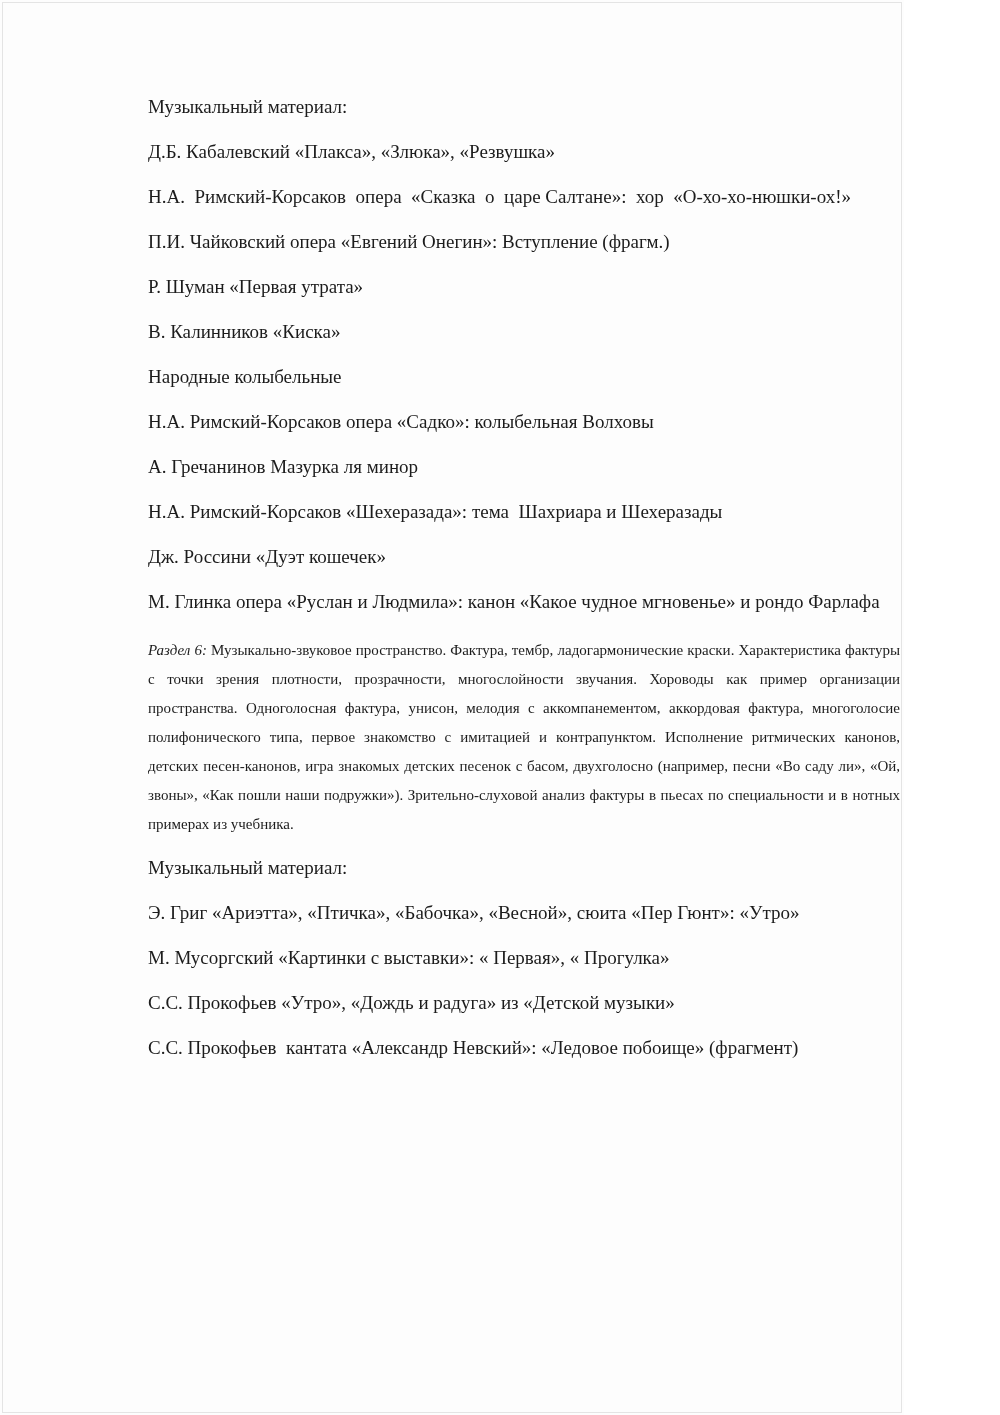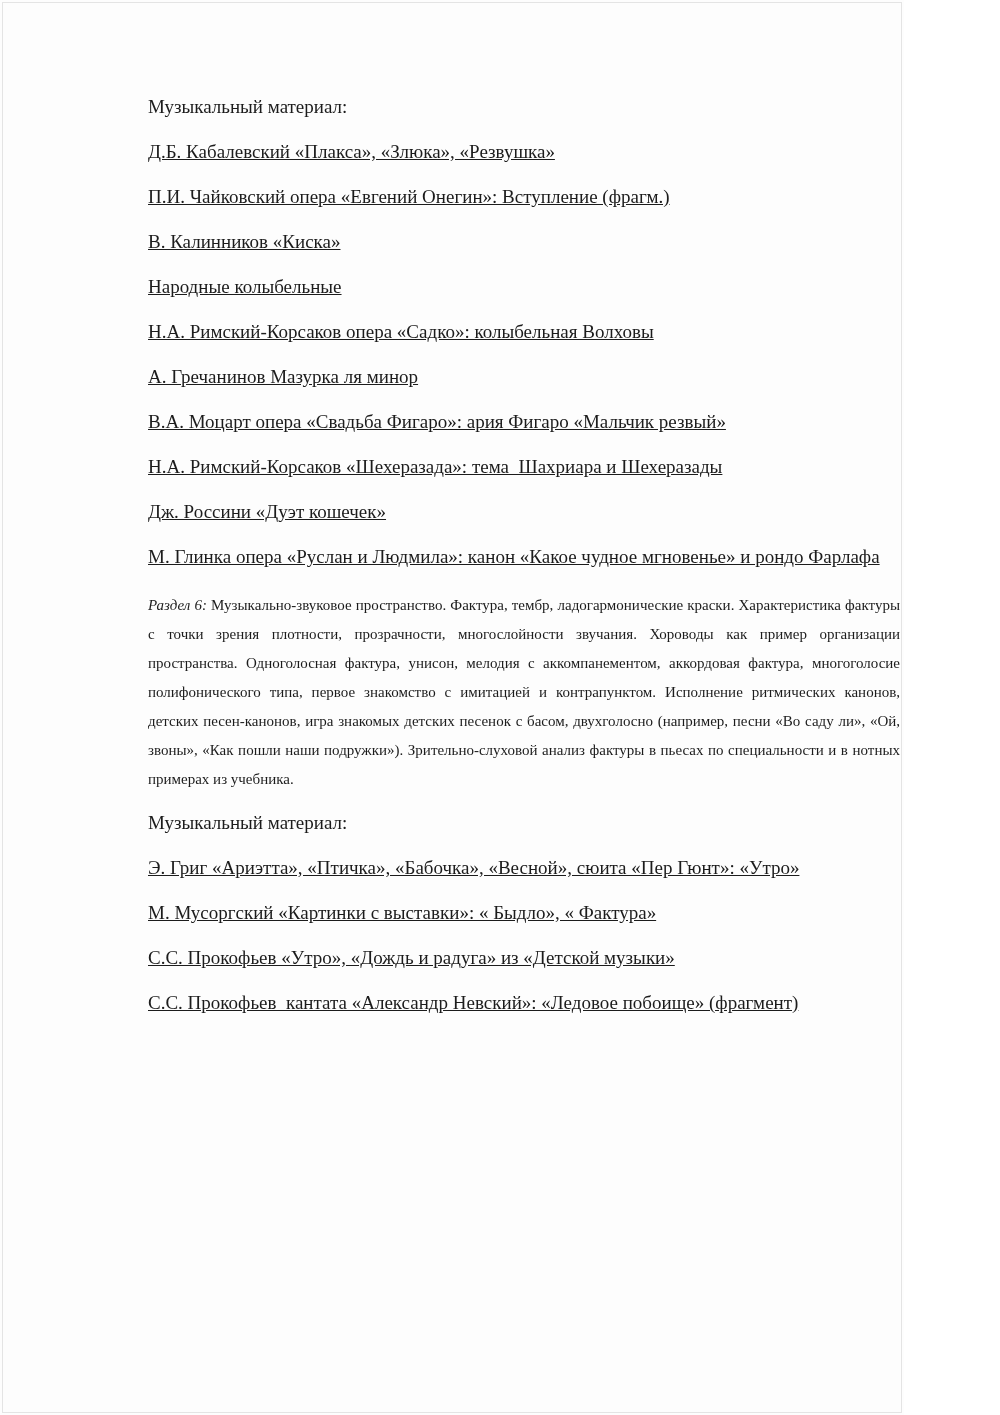--- a/index.html
+++ b/index.html
@@ -33,21 +33,20 @@
     margin: 0 0 24px 0;
     font-size: 19px;
     line-height: 21px;
     white-space: pre;
   }
   .doc-list p {
     margin: 2px 0 24px 0;
     font-size: 19px;
     line-height: 21px;
     white-space: pre;
-    text-decoration: underline;
   }
   .para {
     margin: 0 0 16px 0;
     width: 752px;
     font-size: 15px;
     line-height: 29px;
     text-align: justify;
   }
   .para .lead {
     font-style: italic;
@@ -61,39 +60,40 @@
 
 <div class="page">
   <div class="scan-frame"></div>
 
   <div class="content">
 
     <p class="doc-label">Музыкальный материал:</p>
 
     <div class="doc-list">
       <p>Д.Б. Кабалевский «Плакса», «Злюка», «Резвушка»</p>
+      <p>Н.А.  Римский-Корсаков  опера  «Сказка  о  царе Салтане»:  хор  «О-хо-хо-нюшки-ох!»</p>
       <p>П.И. Чайковский опера «Евгений Онегин»: Вступление (фрагм.)</p>
+      <p>Р. Шуман «Первая утрата»</p>
       <p>В. Калинников «Киска»</p>
       <p>Народные колыбельные</p>
       <p>Н.А. Римский-Корсаков опера «Садко»: колыбельная Волховы</p>
       <p>А. Гречанинов Мазурка ля минор</p>
-      <p>В.А. Моцарт опера «Свадьба Фигаро»: ария Фигаро «Мальчик резвый»</p>
       <p>Н.А. Римский-Корсаков «Шехеразада»: тема  Шахриара и Шехеразады</p>
       <p>Дж. Россини «Дуэт кошечек»</p>
       <p>М. Глинка опера «Руслан и Людмила»: канон «Какое чудное мгновенье» и рондо Фарлафа</p>
     </div>
 
     <p class="para"><span class="lead">Раздел 6:</span><span> Музыкально-звуковое пространство. Фактура, тембр, ладогармонические краски. Характеристика фактуры с точки зрения плотности, прозрачности, многослойности звучания. Хороводы как пример организации пространства. Одноголосная фактура, унисон, мелодия с аккомпанементом, аккордовая фактура, многоголосие полифонического типа, первое знакомство с имитацией и контрапунктом. Исполнение ритмических канонов, детских песен-канонов, игра знакомых детских песенок с басом, двухголосно (например, песни «Во саду ли», «Ой, звоны», «Как пошли наши подружки»). Зрительно-слуховой анализ фактуры в пьесах по специальности и в нотных примерах из учебника.</span></p>
 
 
     <div class="gap-before-label"></div>
 
     <p class="doc-label">Музыкальный материал:</p>
 
     <div class="doc-list">
       <p>Э. Григ «Ариэтта», «Птичка», «Бабочка», «Весной», сюита «Пер Гюнт»: «Утро»</p>
-      <p>М. Мусоргский «Картинки с выставки»: « Быдло», « Фактура»</p>
+      <p>М. Мусоргский «Картинки с выставки»: « Первая», « Прогулка»</p>
       <p>С.С. Прокофьев «Утро», «Дождь и радуга» из «Детской музыки»</p>
       <p>С.С. Прокофьев  кантата «Александр Невский»: «Ледовое побоище» (фрагмент)</p>
     </div>
 
   </div>
 </div>
 
 </body></html>

